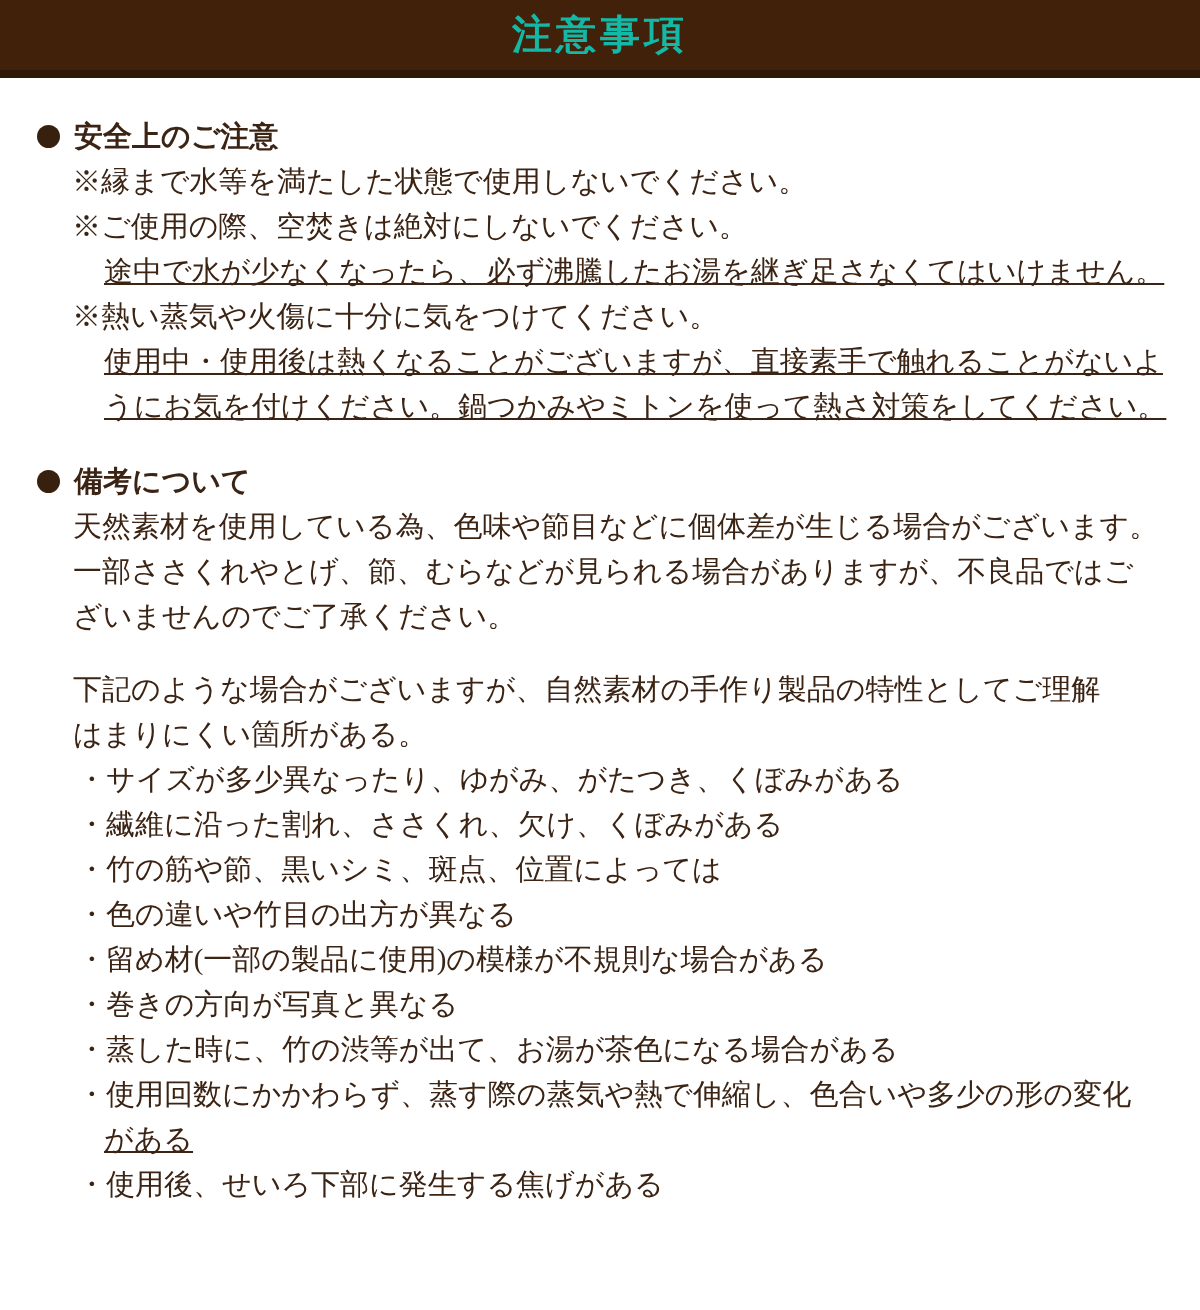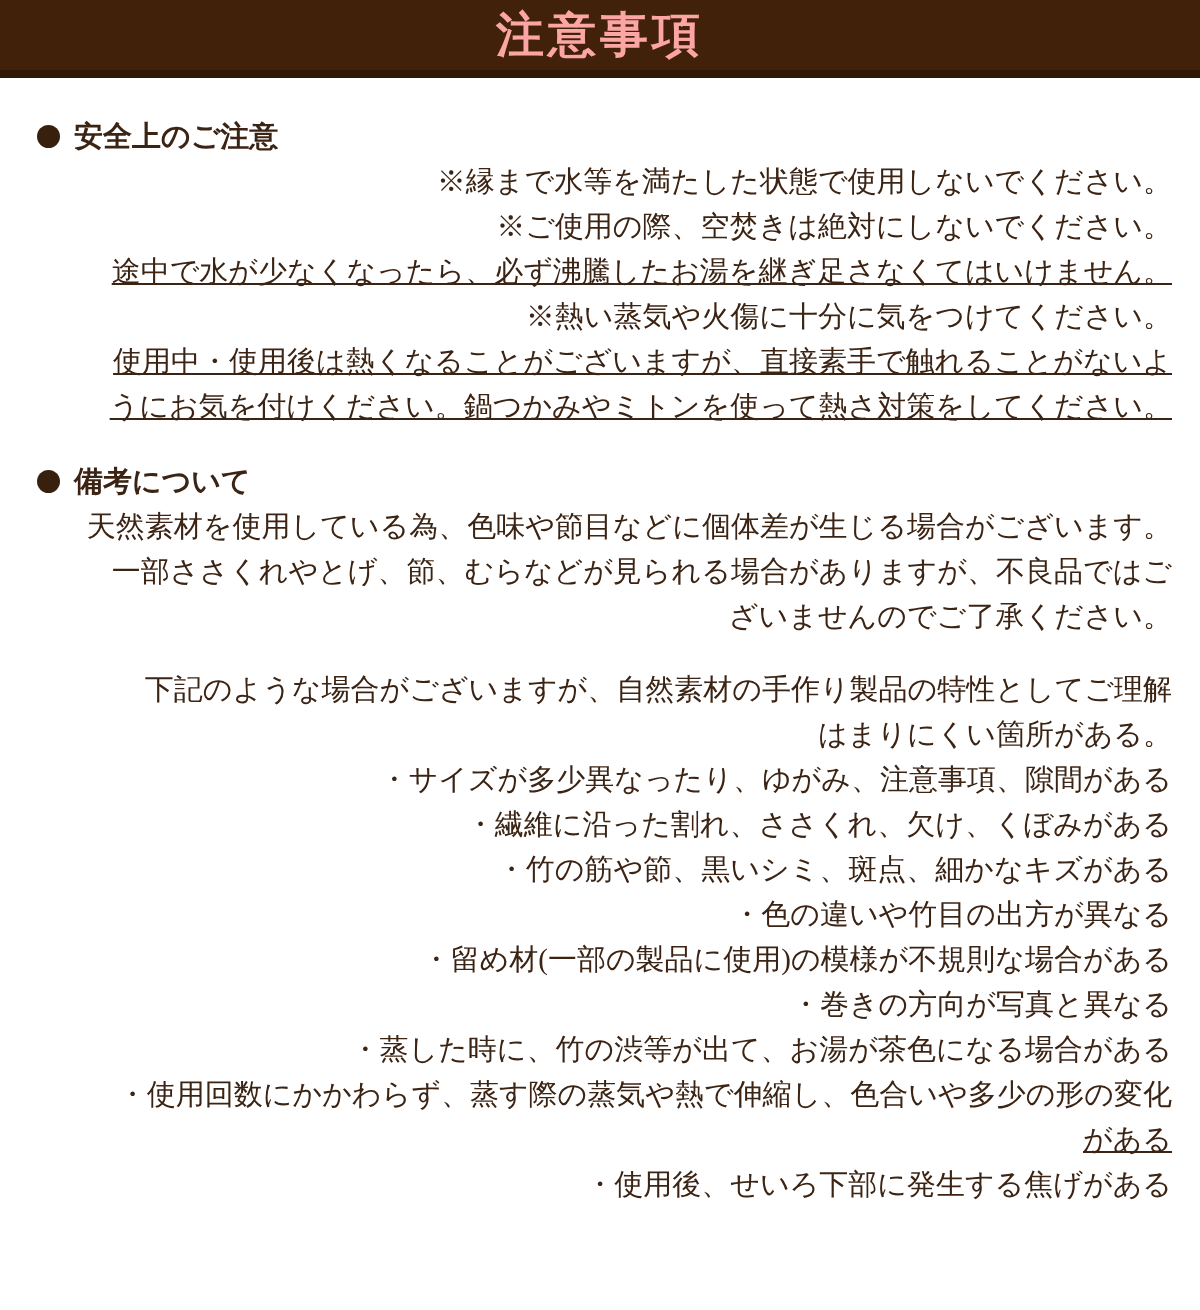--- a/index.html
+++ b/index.html
@@ -17,32 +17,31 @@
   }
   .notice-header {
     height: 70px;
     background: #42210B;
     border-bottom: 8px solid #2E1806;
     display: flex;
     align-items: center;
     justify-content: center;
   }
   .notice-header .page-title {
-    color: #fca5a5;
-    font-size: 48px;
+    color: #14b8a6;
+    font-size: 40px;
     font-weight: bold;
     letter-spacing: 4px;
     line-height: 1;
   }
   .content {
     padding: 36px 28px 0 37px;
     color: #3C2414;
     font-size: 29px;
     line-height: 45px;
-    text-align: right;
   }
   .section-heading {
     display: flex;
     align-items: center;
     font-weight: bold;
   }
   .bullet-dot {
     width: 23px;
     height: 23px;
     border-radius: 50%;
@@ -86,23 +85,23 @@
         <div class="section-heading">
           <span class="bullet-dot"></span>
           <span>備考について</span>
         </div>
         <div class="line para">天然素材を使用している為、色味や節目などに個体差が生じる場合がございます。</div>
         <div class="line para">一部ささくれやとげ、節、むらなどが見られる場合がありますが、不良品ではご</div>
         <div class="line para">ざいませんのでご了承ください。</div>
         <div class="line spacer"></div>
         <div class="line para">下記のような場合がございますが、自然素材の手作り製品の特性としてご理解</div>
         <div class="line para">はまりにくい箇所がある。</div>
-        <div class="line bullet">・サイズが多少異なったり、ゆがみ、注意事項、隙間がある</div>
+        <div class="line bullet">・サイズが多少異なったり、ゆがみ、がたつき、くぼみがある</div>
         <div class="line bullet">・繊維に沿った割れ、ささくれ、欠け、くぼみがある</div>
-        <div class="line bullet">・竹の筋や節、黒いシミ、斑点、細かなキズがある</div>
+        <div class="line bullet">・竹の筋や節、黒いシミ、斑点、位置によっては</div>
         <div class="line bullet">・色の違いや竹目の出方が異なる</div>
         <div class="line bullet">・留め材(一部の製品に使用)の模様が不規則な場合がある</div>
         <div class="line bullet">・巻きの方向が写真と異なる</div>
         <div class="line bullet">・蒸した時に、竹の渋等が出て、お湯が茶色になる場合がある</div>
         <div class="line bullet">・使用回数にかかわらず、蒸す際の蒸気や熱で伸縮し、色合いや多少の形の変化</div>
         <div class="line cont">がある</div>
         <div class="line bullet">・使用後、せいろ下部に発生する焦げがある</div>
       </div>
     </div>
 </div>

